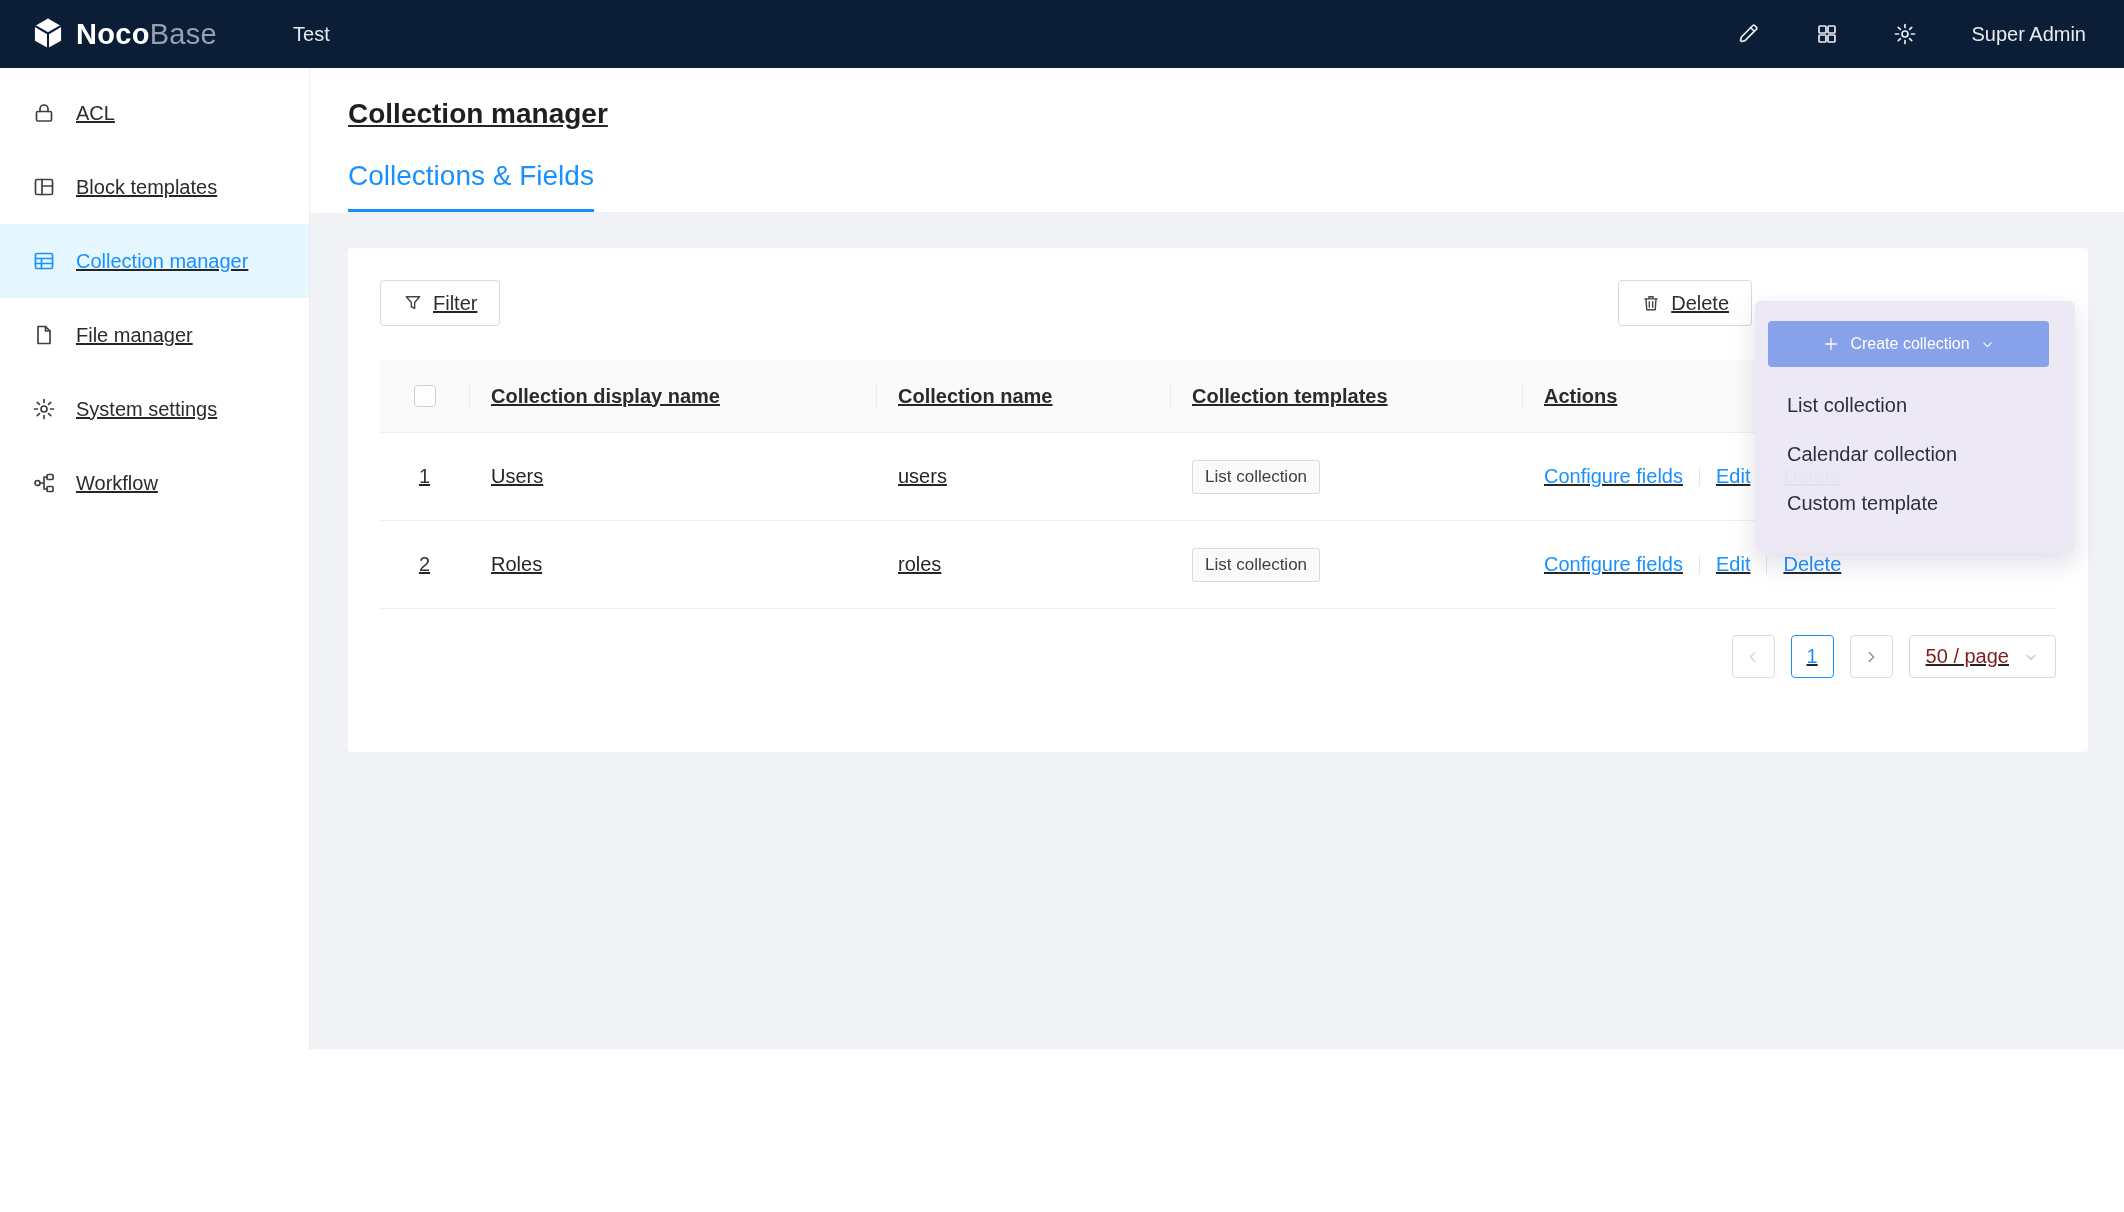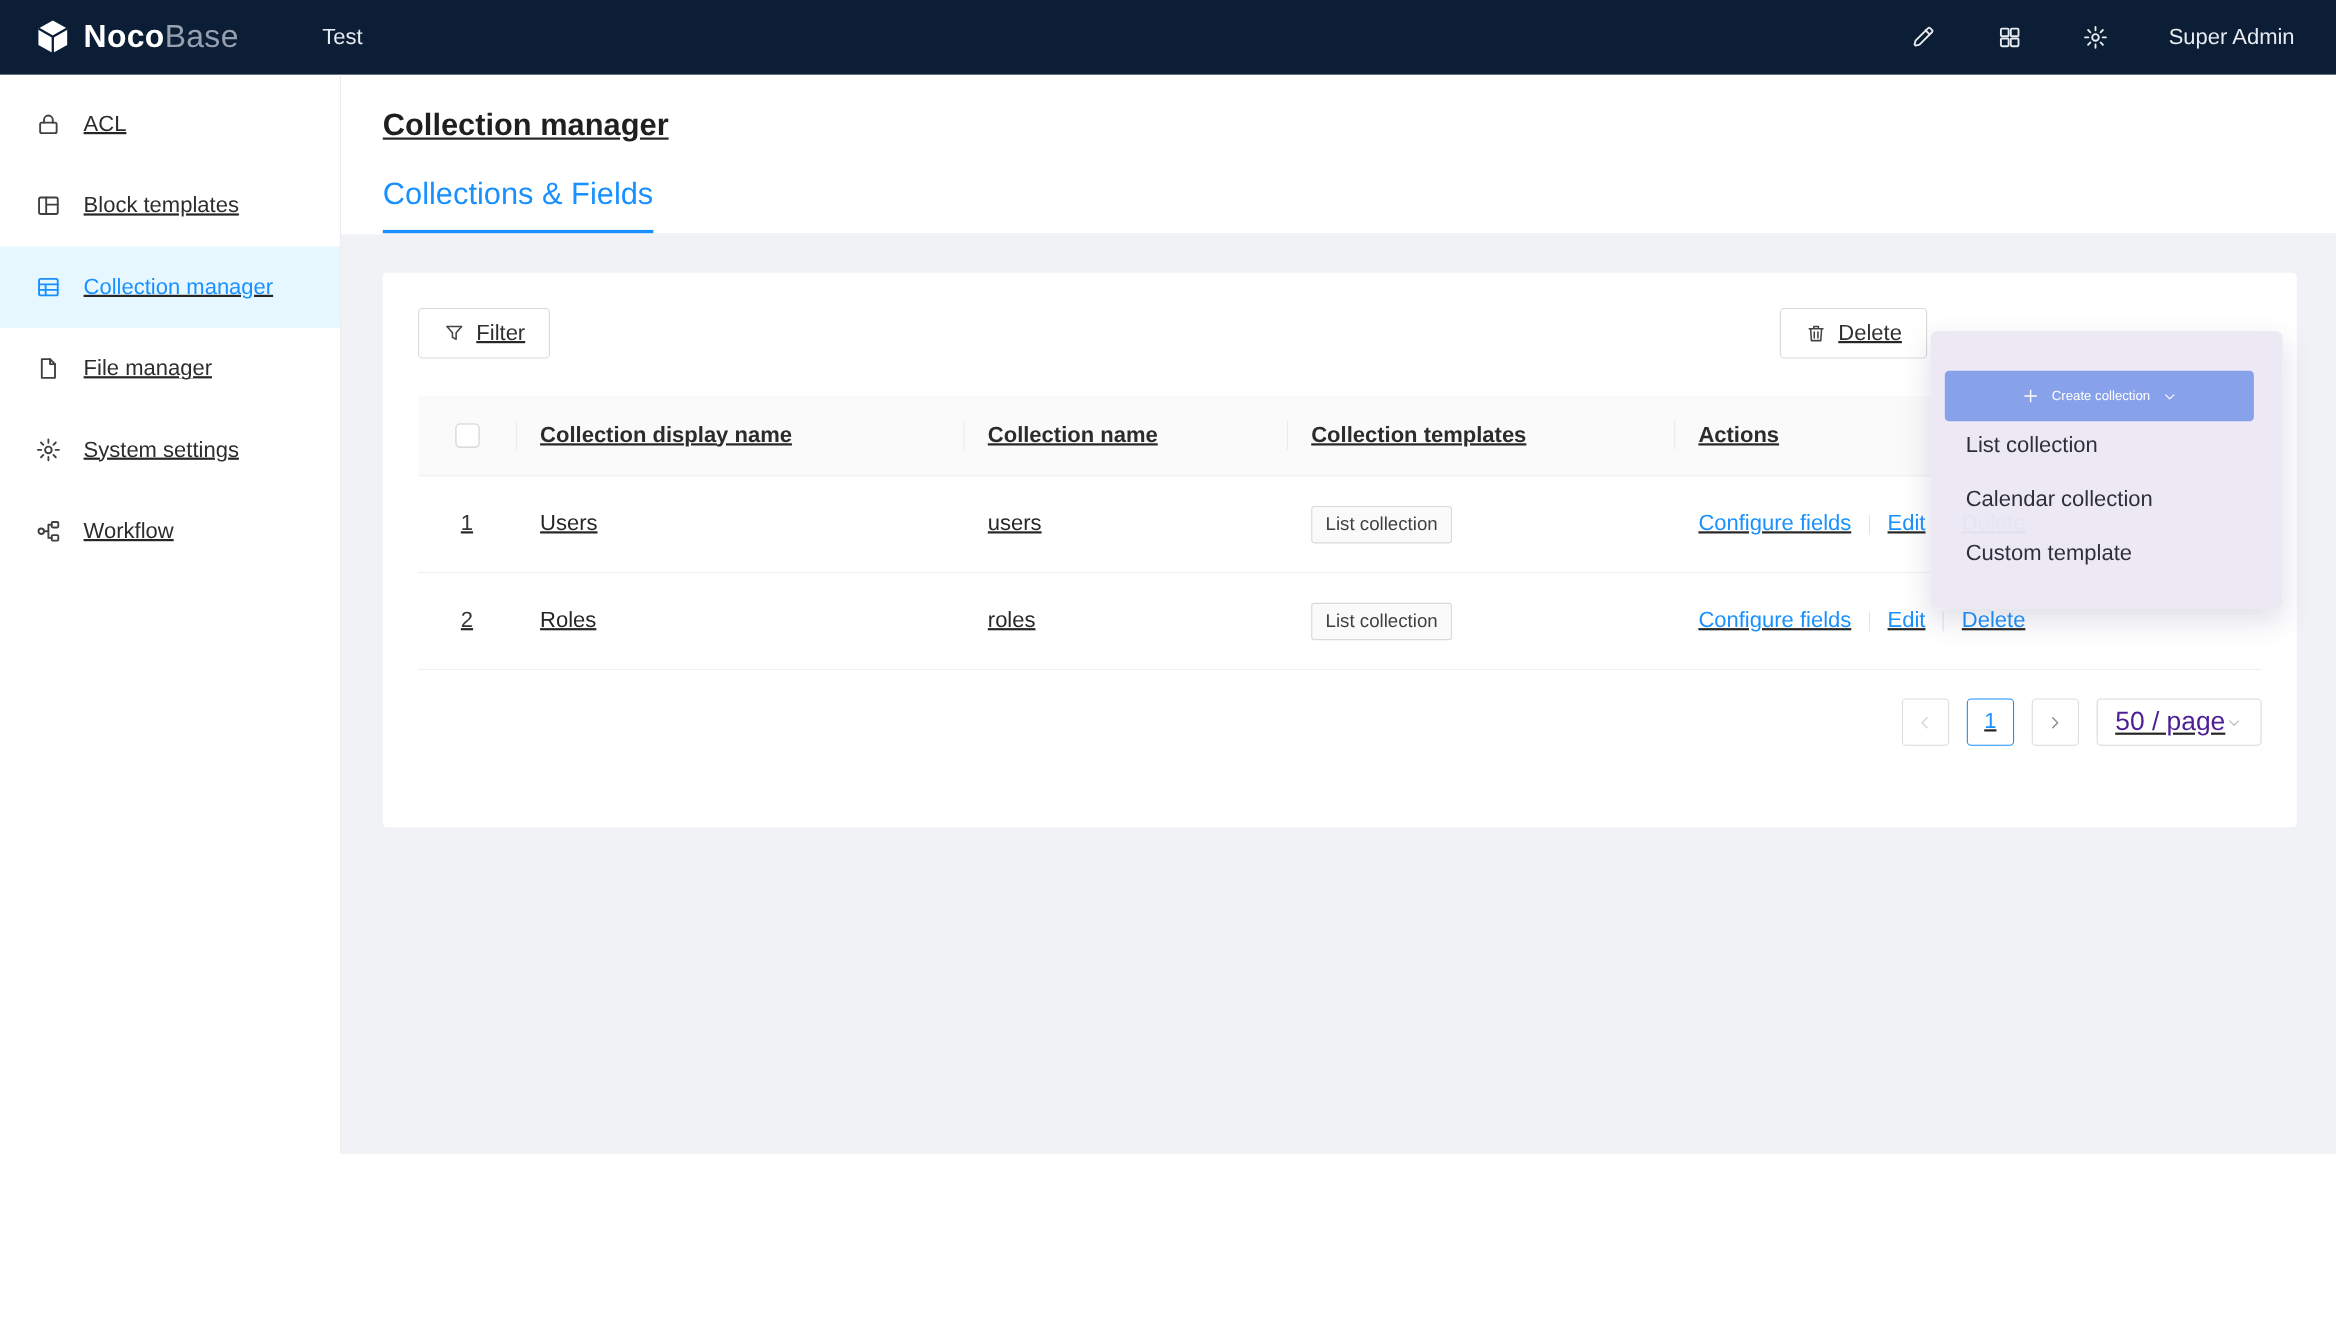--- a/index.html
+++ b/index.html
@@ -103,36 +103,36 @@
   }
   .pg-btn.disabled { color:#d4d4d4; cursor:default; }
   .pg-btn.enabled { color:#8c8c8c; }
   .pg-current {
     min-width:43px; height:43px; border:1px solid var(--primary,#1890ff); border-radius:4px;
     color:var(--primary,#1890ff); display:flex; align-items:center; justify-content:center;
     font-size:20px; background:#fff; cursor:pointer;
   }
   .pg-size {
     height:43px; border:1px solid #d9d9d9; border-radius:4px; background:#fff;
-    display:flex; align-items:center; padding:0 16px;
-    font-size:24px; color:#4c1d95; cursor:pointer;
+    display:flex; align-items:center; gap:14px; padding:0 16px;
+    font-size:20px; color:#7f1d1d; cursor:pointer;
   }
   .pg-size .ico { color:#bfbfbf; }
 
   
   .dropdown-panel {
     position:absolute; left:1755px; top:301px; width:320px; height:252px;
     background:rgba(235,232,245,0.96); border-radius:6px;
     box-shadow:0 10px 26px rgba(80,70,120,0.18); z-index:10;
   }
   .btn-create {
-    position:absolute; left:13px; top:36px; width:281px; height:46px;
+    position:absolute; left:13px; top:20px; width:281px; height:46px;
     background:var(--create-button,#87a1ea); color:#fff; border:none; border-radius:4px;
     display:flex; align-items:center; justify-content:center; gap:10px;
-    font-size:12px; cursor:pointer; font-family:inherit;
+    font-size:16px; cursor:pointer; font-family:inherit;
   }
   .btn-create .ico { color:#fff; }
   .dropdown-menu { position:absolute; top:80px; left:0; right:0; }
   .menu-item {
     height:49px; display:flex; align-items:center; padding-left:32px;
     font-size:20px; color:#2f2f3a; cursor:pointer;
   }
 </style>
 </head>
 <body>

